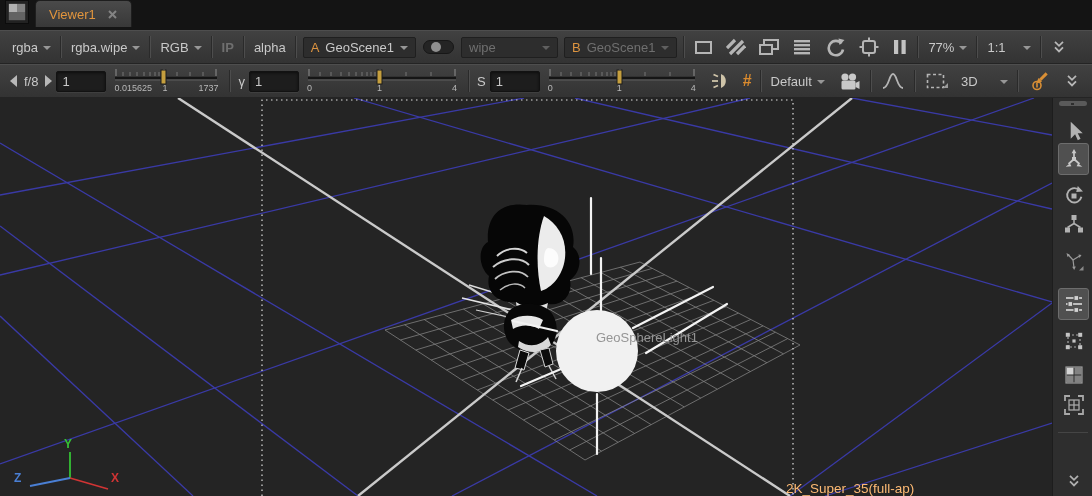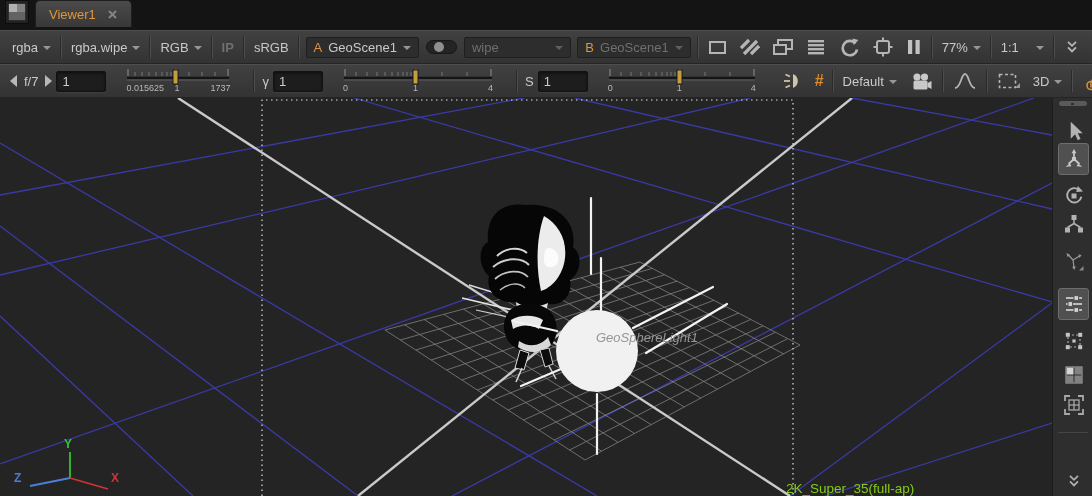--- a/index.html
+++ b/index.html
@@ -27,29 +27,29 @@
   .orange { color:#dd9440; }
   .ab-box { display:flex; align-items:center; gap:6px; background:#2d2d2d; border:1px solid #1f1f1f; border-radius:2px; padding:2px 7px; margin:0 3px; }
   .toggle { width:31px; height:14px; border-radius:8px; background:#242424; border:1px solid #171717; position:relative; margin:0 4px; flex:none; }
   .toggle .knob { position:absolute; left:7px; top:1px; width:10px; height:10px; border-radius:50%; background:#8f8f8f; }
   .field { width:50px; height:21px; background:#1d1d1d; border:1px solid #121212; border-radius:2px; color:#c9c9c9;
            font-size:13px; font-family:"Liberation Sans","DejaVu Sans",sans-serif; padding:0 5px;
            box-shadow: inset 0 1px 3px rgba(0,0,0,.55), 0 1px 0 rgba(255,255,255,.05); }
   .arrow-btn { width:0; height:0; border-top:6px solid transparent; border-bottom:6px solid transparent; margin:0 4px; cursor:pointer; }
   .arrow-left { border-right:7px solid #b8b8b8; }
   .arrow-right { border-left:7px solid #b8b8b8; }
-  .slider { position:relative; height:32px; margin:0 20px; flex:none;text-decoration:underline; }
+  .slider { position:relative; height:32px; margin:0 8px; flex:none;text-decoration:underline; }
   .tick-label { position:absolute; top:19px; font-size:9px; color:#b8b8b8; line-height:9px; }
   .icon-btn { display:flex; align-items:center; justify-content:center; padding:0 6px; cursor:pointer; flex:none; }
   .hash { color:#d98a2e; font-size:16px; font-weight:bold; padding:0 5px; }
   
   .main { display:flex; height:398px; }
   .scene { position:relative; width:1052px; height:398px; background:#242424; overflow:hidden; }
   .scene-label { position:absolute; font-size:13px; color:#959595; pointer-events:none; }
-  #format-label { color:#84cc16; font-size:13.5px; }
+  #format-label { color:#fdba74; font-size:13.5px; }
   
   .sidebar { position:relative; width:40px; height:398px; background:#2e2e2e; border-left:1px solid #1d1d1d; flex:none; }
   .grip { position:absolute; top:3px; left:6px; width:28px; height:5px; border-radius:3px; background:#5a5a5a; }
   .grip::after { content:""; position:absolute; left:12px; top:1.5px; width:3px; height:2px; background:#2e2e2e; }
   .tool { position:absolute; left:8px; width:26px; height:26px; display:flex; align-items:center; justify-content:center; cursor:pointer; }
   .tool.selected { left:5px; width:31px; height:32px; background:#505050; border:1px solid #6d6d6d; border-radius:3px; }
   .side-divider { position:absolute; left:5px; width:30px; height:1px; background:#1f1f1f; border-bottom:1px solid #454545; }
 </style>
 </head>
 <body>
@@ -84,33 +84,33 @@
   <div class="tb-item">
     <span>RGB</span>
       <span class="caret"></span>
   </div>
   <div class="sep"></div>
   <div class="tb-item dim" style="font-weight:bold">
     <span>IP</span>
   </div>
   <div class="sep"></div>
   <div class="tb-item">
-    <span>sRGB</span>
+    <span>alpha</span>
   </div>
   <div class="sep"></div>
 
   <div class="ab-box">
     <span class="orange">A</span>
     <span>GeoScene1</span>
     <span class="caret"></span>
   </div>
   <div class="toggle">
       <div class="knob"></div>
     </div>
-  <div class="ab-box" style="width:109px">
+  <div class="ab-box" style="width:97px">
     <span class="dim">wipe</span>
     <span class="caret dim" style="margin-left:auto"></span>
   </div>
   <div class="ab-box">
     <span class="orange">B</span>
     <span class="dim">GeoScene1</span>
     <span class="caret dim"></span>
   </div>
   <div class="sep"></div>
 
@@ -185,21 +185,21 @@
         <g fill="none" stroke="#b8b8b8" stroke-width="2.2">
           <polyline points="5,3 10,8 15,3"></polyline>
           <polyline points="5,10 10,15 15,10"></polyline>
         </g>
       </svg>
   </div>
 </div>
 
 <div class="toolbar">
   <div class="arrow-btn arrow-left"></div>
-  <span style="padding:0 3px">f/7</span>
+  <span style="padding:0 3px">f/8</span>
   <div class="arrow-btn arrow-right"></div>
   <input class="field" value="1" style="">
 
   <div class="slider" style="width:104px">
     <svg width="104" height="32">
       <g stroke="#8e8e8e" stroke-width="1">
           <line x1="2" y1="4" x2="2" y2="11"></line>
           <line x1="50" y1="4" x2="50" y2="11"></line>
           <line x1="102" y1="4" x2="102" y2="11"></line>
         </g>
@@ -445,21 +445,21 @@
 
       <g font-size="12" font-weight="bold" font-family="Liberation Sans, DejaVu Sans, sans-serif">
         <line x1="70" y1="380" x2="70" y2="354" stroke="#35c135" stroke-width="1.8"></line>
         <line x1="70" y1="380" x2="108" y2="391" stroke="#d03434" stroke-width="1.8"></line>
         <line x1="70" y1="380" x2="30" y2="388" stroke="#4a7fd4" stroke-width="1.8"></line>
         <text x="64" y="350" fill="#35c135">Y</text>
         <text x="111" y="384" fill="#d03434">X</text>
         <text x="14" y="384" fill="#4a7fd4">Z</text>
       </g>
     </svg>
-    <div class="scene-label" id="light-label" style="left:596px; top:232px;font-style:italic;">GeoSphereLight1</div>
+    <div class="scene-label" id="light-label" style="left:596px; top:232px;">GeoSphereLight1</div>
     <div class="scene-label" id="format-label" style="left:786px; top:383px;">2K_Super_35(full-ap)</div>
   </div>
 
   <div class="sidebar">
     <div class="grip"></div>
 
     <div class="tool" style="top:20px">
       <svg width="24" height="24" viewBox="0 0 22 22">
           <polygon points="8,2.5 8,18 12,14 14.5,19.5 17,18.2 14.4,13 19,13" fill="#b2b2b2"></polygon>
         </svg>

